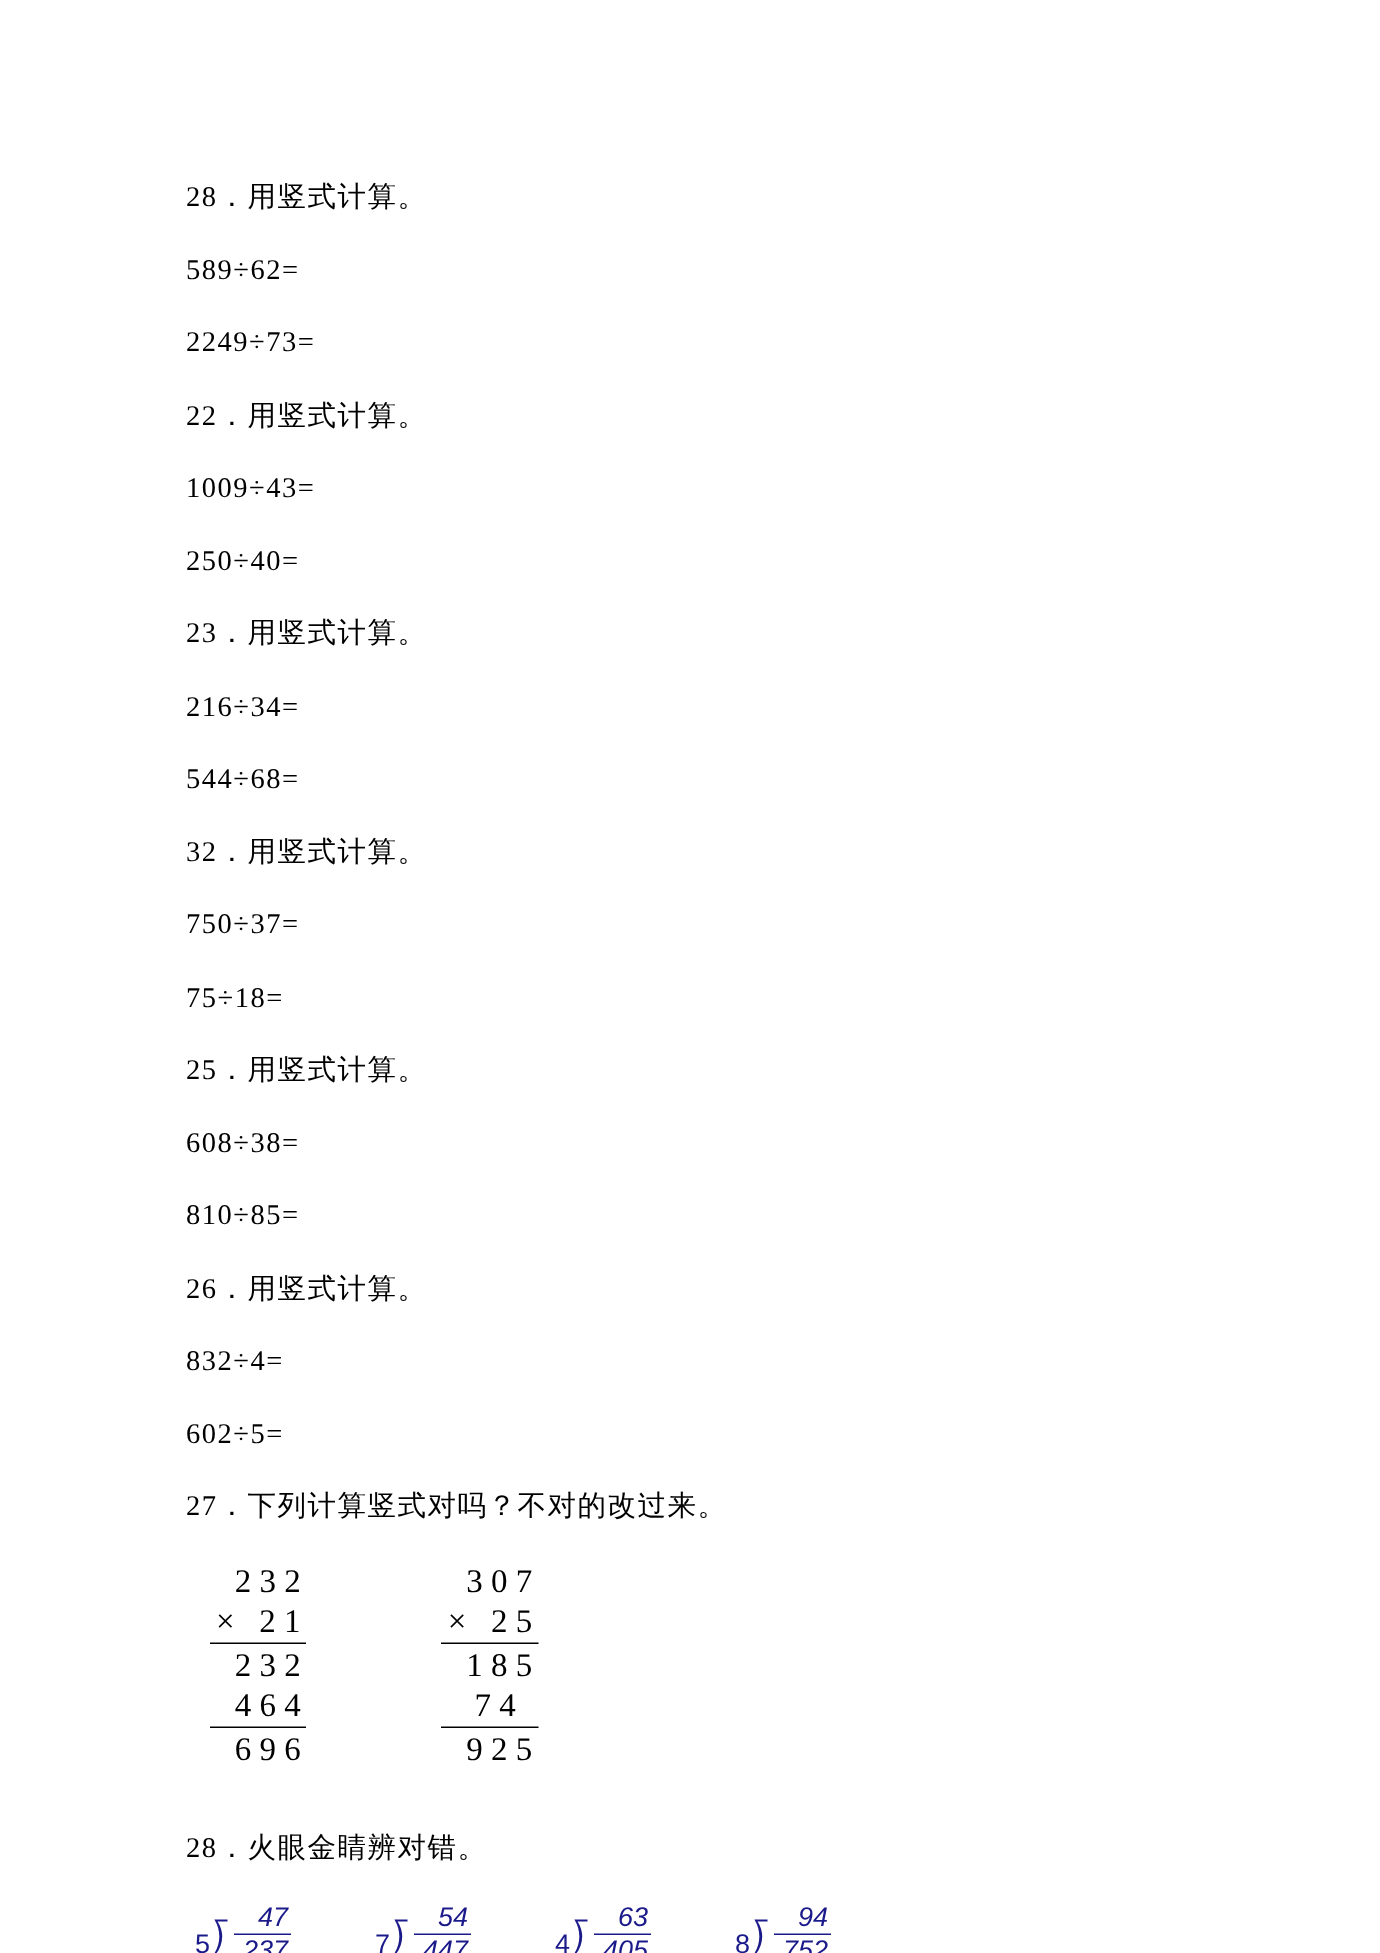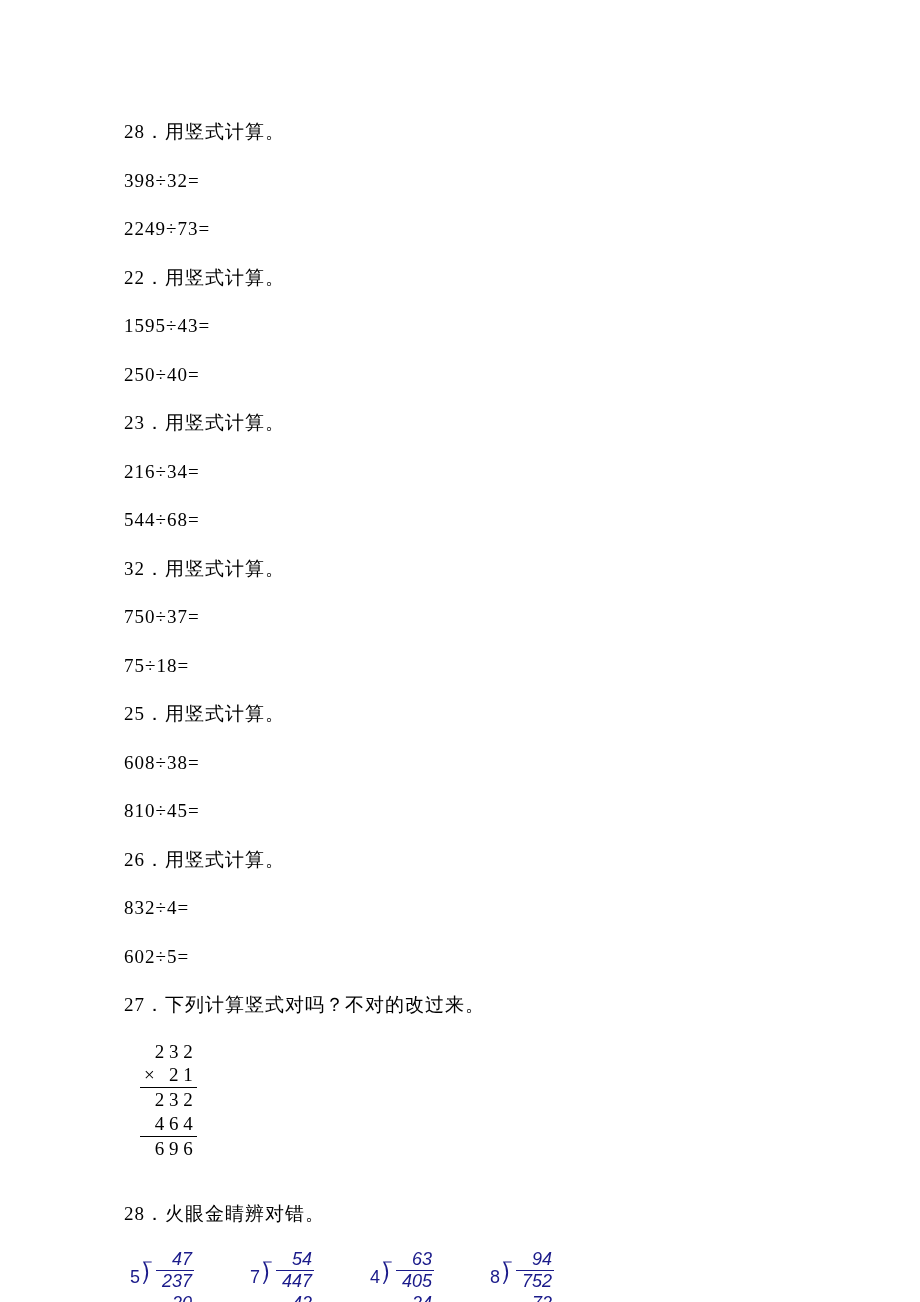--- a/index.html
+++ b/index.html
@@ -28,21 +28,21 @@
     margin: 14px 0 40px 16px;
     font-family: "Times New Roman", serif;
     letter-spacing: 0;
   }
   .vmul {
     display: inline-block;
   }
   .vmul div {
     text-align: right;
     line-height: 1.25;
-    font-size: 19px;
+    font-size: 22px;
     padding: 0 4px;
     white-space: pre;
   }
   .vmul .bbar {
     border-bottom: 1.2px solid #000;
   }
   
   .p28 {
     display: flex;
     gap: 56px;
@@ -82,51 +82,58 @@
     border-bottom: 1.1px solid #1a1a8a;
   }
   .ld .stack .sub {
     border-bottom: 1.1px solid #1a1a8a;
   }
 </style>
 </head>
 <body>
 
 <div class="line">28．用竖式计算。</div>
-<div class="line">398÷32=</div>
+<div class="line">589÷62=</div>
 <div class="line">2249÷73=</div>
 
 <div class="line">22．用竖式计算。</div>
-<div class="line">1595÷43=</div>
+<div class="line">1009÷43=</div>
 <div class="line">250÷40=</div>
 
 <div class="line">23．用竖式计算。</div>
 <div class="line">216÷34=</div>
 <div class="line">544÷68=</div>
 
 <div class="line">32．用竖式计算。</div>
 <div class="line">750÷37=</div>
 <div class="line">75÷18=</div>
 
 <div class="line">25．用竖式计算。</div>
 <div class="line">608÷38=</div>
-<div class="line">810÷45=</div>
+<div class="line">810÷85=</div>
 
 <div class="line">26．用竖式计算。</div>
 <div class="line">832÷4=</div>
 <div class="line">602÷5=</div>
 
 <div class="line">27．下列计算竖式对吗？不对的改过来。</div>
 <div class="p27">
   <div class="vmul">
     <div>2 3 2</div>
     <div class="bbar">×   2 1</div>
     <div>2 3 2</div>
     <div class="bbar">4 6 4</div>
     <div>6 9 6</div>
+  </div>
+  <div class="vmul">
+    <div>3 0 7</div>
+    <div class="bbar">×   2 5</div>
+    <div>1 8 5</div>
+    <div class="bbar">7 4  </div>
+    <div>9 2 5</div>
   </div>
 </div>
 
 <div class="line">28．火眼金睛辨对错。</div>
 <div class="p28">
 
   <div class="ld">
     <span class="divisor">5</span>
     <span class="bracket">⟌</span>
     <div class="stack">

